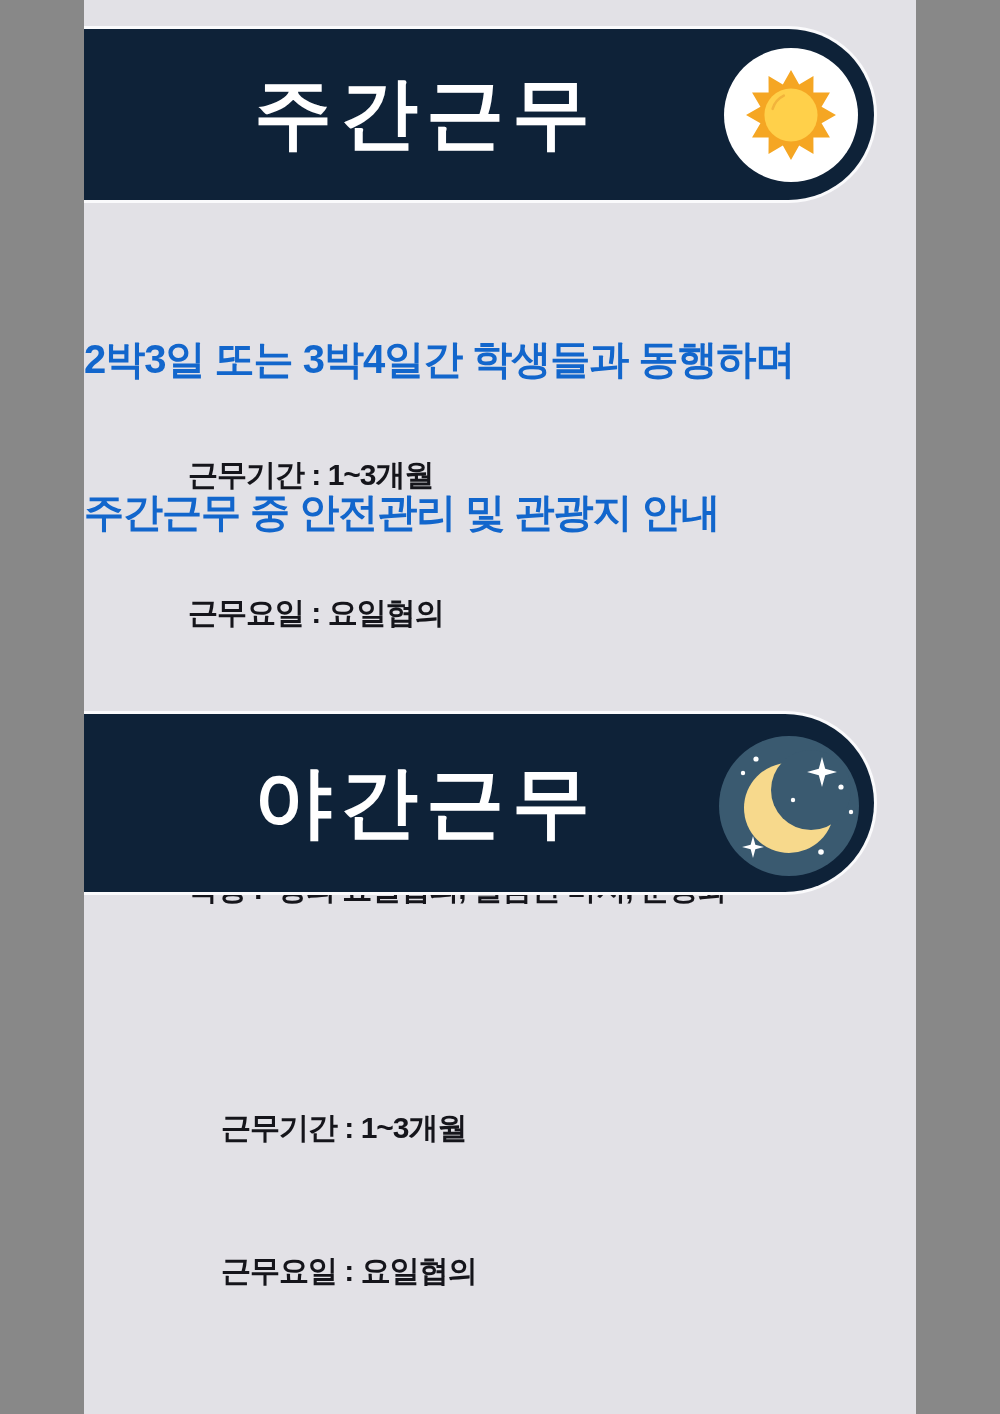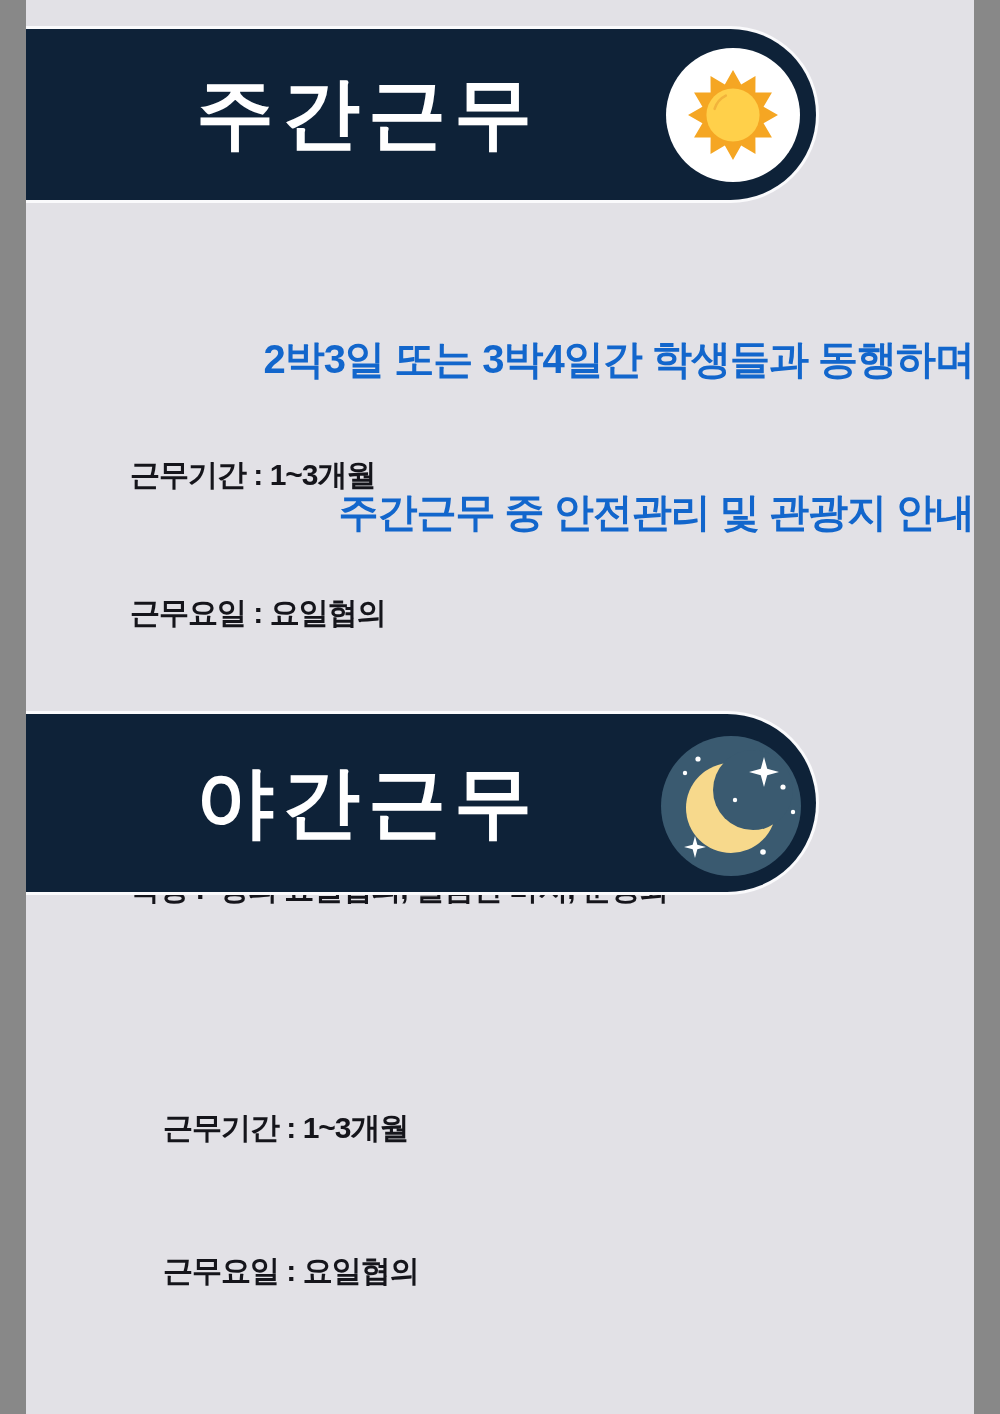--- a/index.html
+++ b/index.html
@@ -1,24 +1,23 @@
 <!DOCTYPE html>
 <html style="--page_bg: #E2E1E6; --banner_navy: #0E2238; --rim_white: #FAFAFC; --accent_blue: #1266CC; --text_dark: #15151B; --sun_ray_orange: #F5A623; --sun_core_yellow: #FFD04A; --moon_bg: #3A5A70; --moon_yellow: #F7D98C; --star_white: #FFFFFF;"><head>
 <meta charset="utf-8">
 <style>
   html,body{margin:0;padding:0;}
   body{background:#888;}
   .poster{
     position:relative;
-    width:920px;height:1414px;
+    width:832px;height:1414px;
     margin:0 auto;
     background:var(--page_bg,#E2E1E6);
     overflow:hidden;
     font-family:"Liberation Sans","DejaVu Sans",sans-serif;
-    padding-left:28px;
   }
   .banner{
     position:absolute;
     left:-6px;
     width:799px;
     background:var(--banner_navy,#0E2238);
     border:3px solid var(--rim_white,#FAFAFC);
     border-left:none;
     border-radius:0 92px 92px 0;
     box-sizing:border-box;
@@ -44,21 +43,21 @@
     left:640px;top:48px;width:134px;height:134px;
     background:#FFFFFF;
   }
   .badge-night{
     left:635px;top:736px;width:140px;height:140px;
     background:var(--moon_bg,#3A5A70);
   }
   .blue-heading{
     position:absolute;
     left:0;right:0;
-    text-align:right;
+    text-align:left;
     color:var(--accent_blue,#1266CC);
     font-weight:800;
     font-size:40px;
     line-height:51px;
     letter-spacing:-1px;
     white-space:pre-wrap;
   }
   .heading-day{top:232px;}
   .heading-night{top:936px;line-height:46px;}
   .details{

